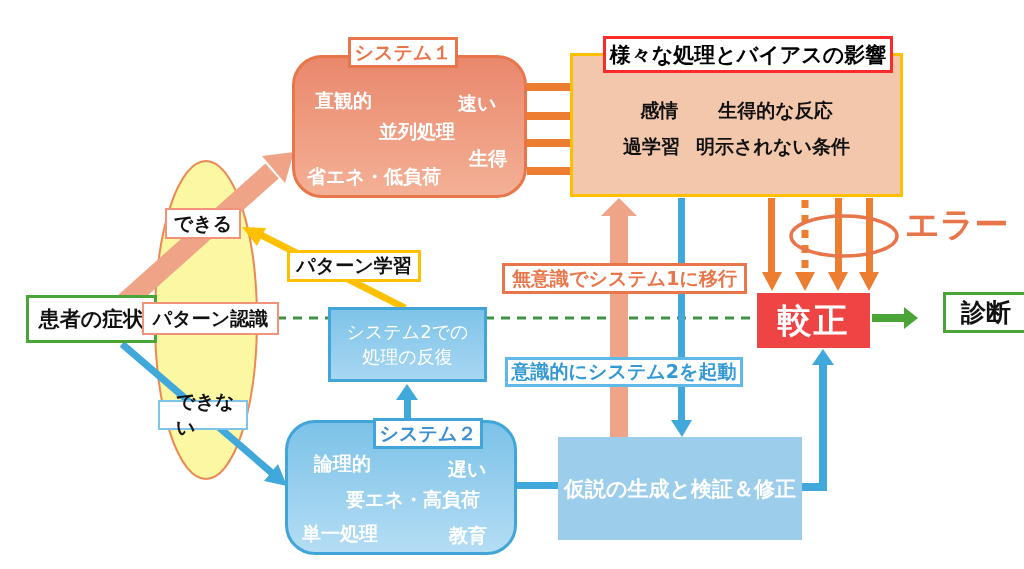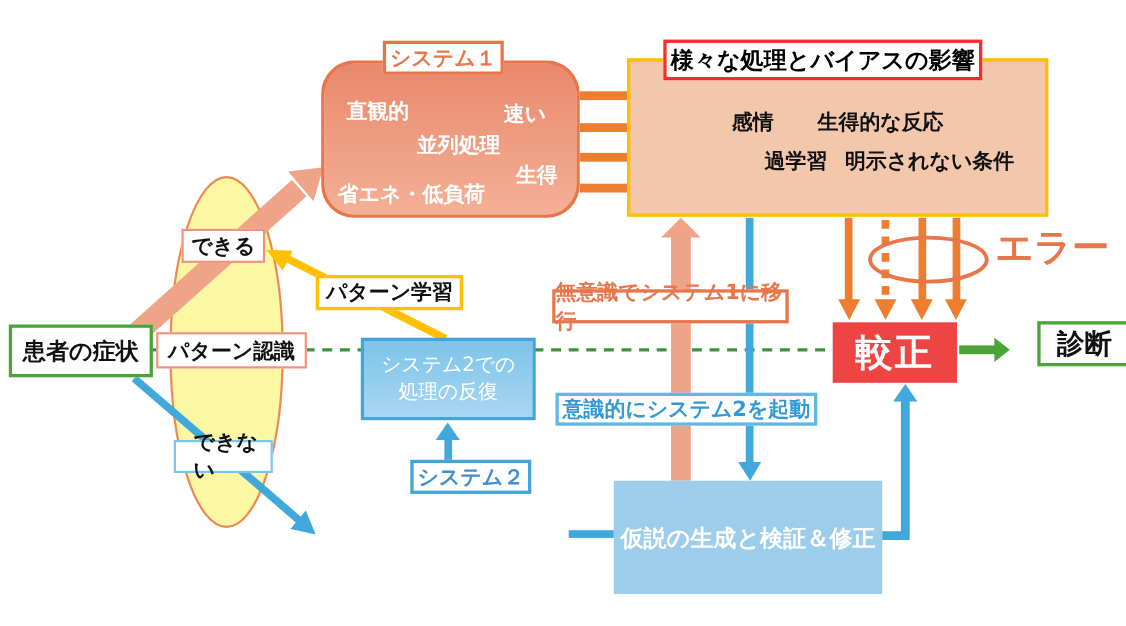--- a/index.html
+++ b/index.html
@@ -4,41 +4,41 @@
 <style>
   html,body{margin:0;padding:0;background:#fff;}
   #canvas{
     position:relative;width:1024px;height:569px;background:#ffffff;
     font-family:"DejaVu Sans","Liberation Sans",sans-serif;overflow:hidden;
   }
   #connector-layer{position:absolute;left:0;top:0;width:1024px;height:569px;z-index:1;}
   .box{position:absolute;z-index:2;box-sizing:border-box;display:flex;align-items:center;justify-content:center;background:#fff;}
   .lbl{font-weight:bold;color:#111;}
   
-  .patient{left:8px;top:295px;width:131px;height:48px;border:3px solid #4BA437;font-size:21px;font-weight:bold;}
+  .patient{left:26px;top:295px;width:131px;height:48px;border:3px solid #4BA437;font-size:21px;font-weight:bold;}
   .pattern-recognition{left:142px;top:302px;width:137px;height:33px;border:2px solid #F0937A;font-size:19px;font-weight:bold;}
   .can{left:165px;top:208px;width:76px;height:31px;border:2px solid #F0937A;font-size:19px;font-weight:bold;}
   .cannot{left:158px;top:400px;width:90px;height:30px;border:2px solid #7CC4E9;font-size:19px;font-weight:bold;padding-left:16px;}
   .pattern-learning{left:287px;top:250px;width:134px;height:32px;border:3px solid #FFC000;font-size:19px;font-weight:bold;}
   
   .system1{left:292px;top:55px;width:235px;height:143px;border:3px solid #E8764A;border-radius:30px;
     background:linear-gradient(to bottom,#E9886C,#F4B096);}
   .system1-label{left:348px;top:37px;width:110px;height:31px;border:3px solid #E8764A;color:#E8764A;font-size:19px;font-weight:bold;z-index:3;text-align:center;}
   .trait{position:absolute;color:#fff;font-weight:bold;font-size:19px;white-space:nowrap;}
   
-  .bias{left:570px;top:53px;width:383px;height:144px;border:3px solid #FFC000;background:#F2C7AC;}
+  .bias{left:570px;top:53px;width:333px;height:144px;border:3px solid #FFC000;background:#F2C7AC;}
   .bias-title{left:592px;top:36px;width:290px;height:37px;border:3px solid #FB2B2B;font-size:21px;font-weight:bold;z-index:3;margin-left:11px;}
   .bias-row{position:absolute;left:0;width:100%;display:flex;justify-content:center;font-size:19px;font-weight:bold;color:#111;}
   .bias-row1{top:42px;gap:40px;}
-  .bias-row2{top:78px;gap:16px;padding-left:47px;}
+  .bias-row2{top:78px;gap:16px;}
   
   .iteration{left:328px;top:307px;width:159px;height:75px;border:3px solid #41A5DA;
     background:linear-gradient(to bottom,#7EC3E9,#A8D7F1);color:#fff;font-weight:normal;font-size:18px;
     text-align:center;white-space:pre-line;line-height:1.35;}
-  .unconscious{left:502px;top:263px;width:215px;height:31px;border:3px solid #E8764A;color:#E8764A;font-size:19px;font-weight:bold;}
+  .unconscious{left:502px;top:263px;width:245px;height:31px;border:3px solid #E8764A;color:#E8764A;font-size:19px;font-weight:bold;}
   .conscious{left:505px;top:357px;width:238px;height:30px;border:3px solid #5FB8E5;color:#3399D4;font-size:19px;font-weight:bold;}
   
   .system2{left:285px;top:420px;width:232px;height:135px;border:3px solid #41A5DA;border-radius:30px;
     background:linear-gradient(to bottom,#7CC2E8,#B4DDF4);}
   .system2-label{left:347px;top:418px;width:110px;height:31px;border:3px solid #41A5DA;color:#3C8FD0;font-size:19px;font-weight:bold;z-index:3;margin-left:26px;}
   
   .hypothesis{left:558px;top:437px;width:244px;height:103px;background:#9CCEEC;border:none;color:#fff;font-size:21px;font-weight:bold;}
   .calibration{left:757px;top:293px;width:113px;height:55px;background:#ef4444;border:none;color:#fff;font-size:34px;font-weight:bold;letter-spacing:2px;}
   .diagnosis{left:920px;top:292px;width:86px;height:41px;border:3px solid #4BA437;font-size:25px;font-weight:bold;margin-left:23px;}
   .error-label{position:absolute;left:905px;top:202px;z-index:2;color:#E8764A;font-size:34px;font-weight:bold;}
@@ -150,20 +150,27 @@
   <div class="box pattern-recognition lbl">パターン認識</div>
   <div class="box can lbl">できる</div>
   <div class="box cannot lbl">できない</div>
   <div class="box pattern-learning lbl">パターン学習</div>
 
   <div class="box iteration">システム2での
 処理の反復</div>
   <div class="box unconscious">無意識でシステム1に移行</div>
   <div class="box conscious">意識的にシステム2を起動</div>
 
+  <div class="box system2">
+    <span class="trait" style="left:26px;top:28px">論理的</span>
+    <span class="trait" style="left:160px;top:34px">遅い</span>
+    <span class="trait" style="left:58px;top:64px">要エネ・高負荷</span>
+    <span class="trait" style="left:14px;top:98px">単一処理</span>
+    <span class="trait" style="left:161px;top:100px">教育</span>
+  </div>
   <div class="box system2-label">システム２</div>
 
   <div class="box hypothesis">仮説の生成と検証＆修正</div>
   <div class="box calibration">較正</div>
   <div class="box diagnosis lbl">診断</div>
   <div class="error-label">エラー</div>
 
 </div>
 
 </body></html>

